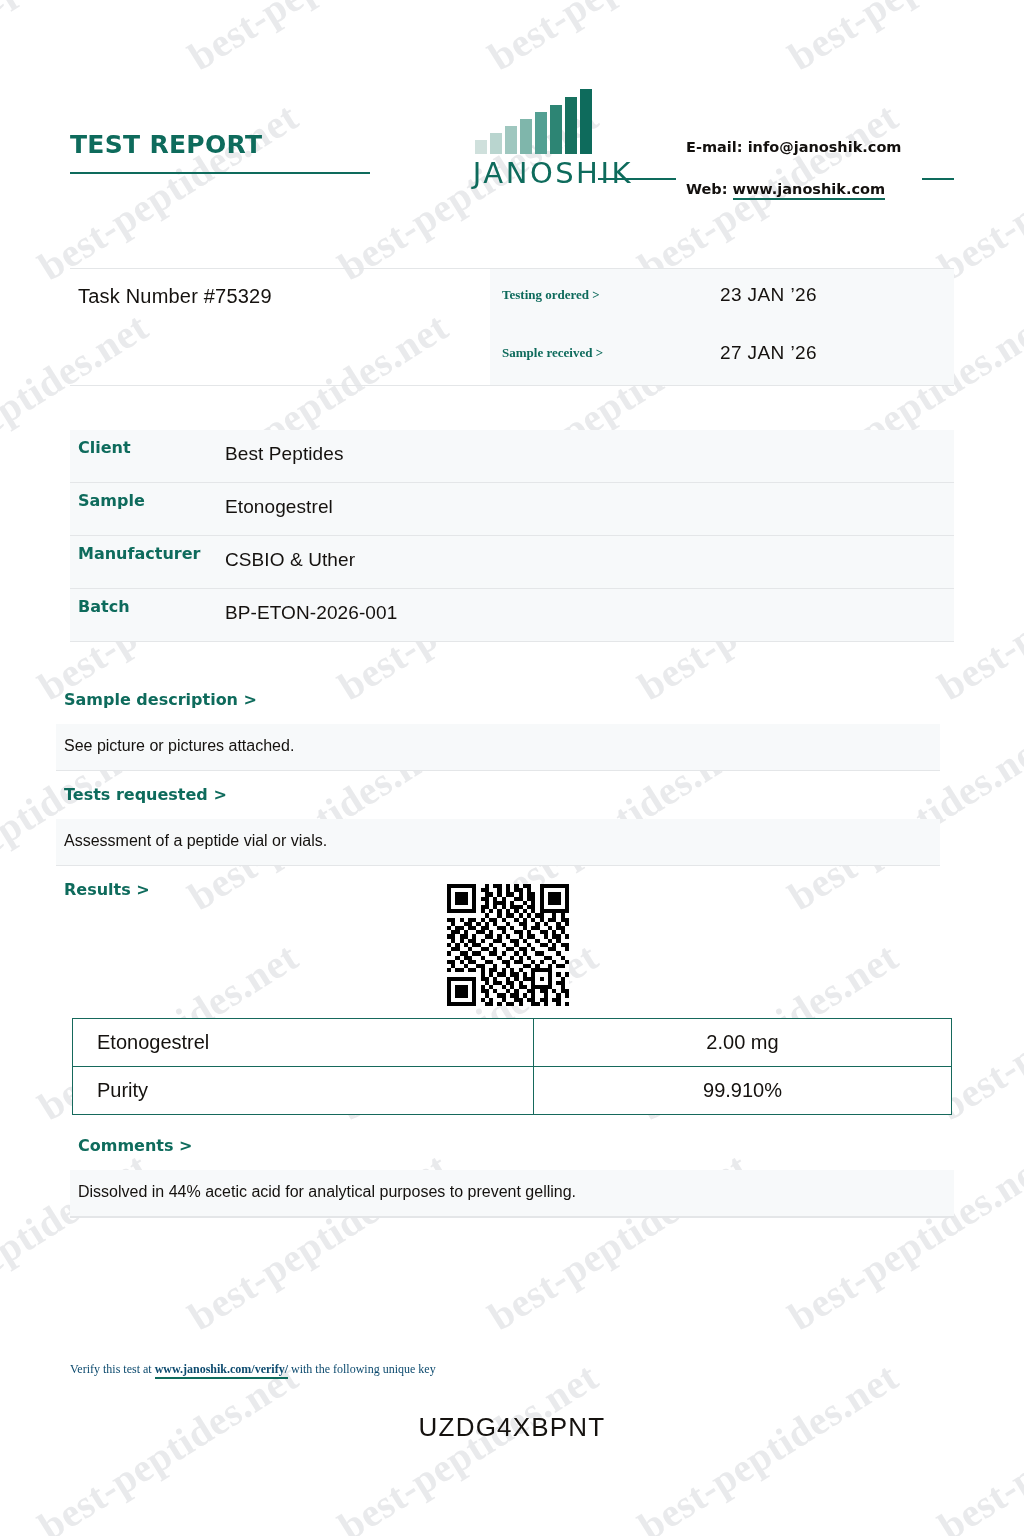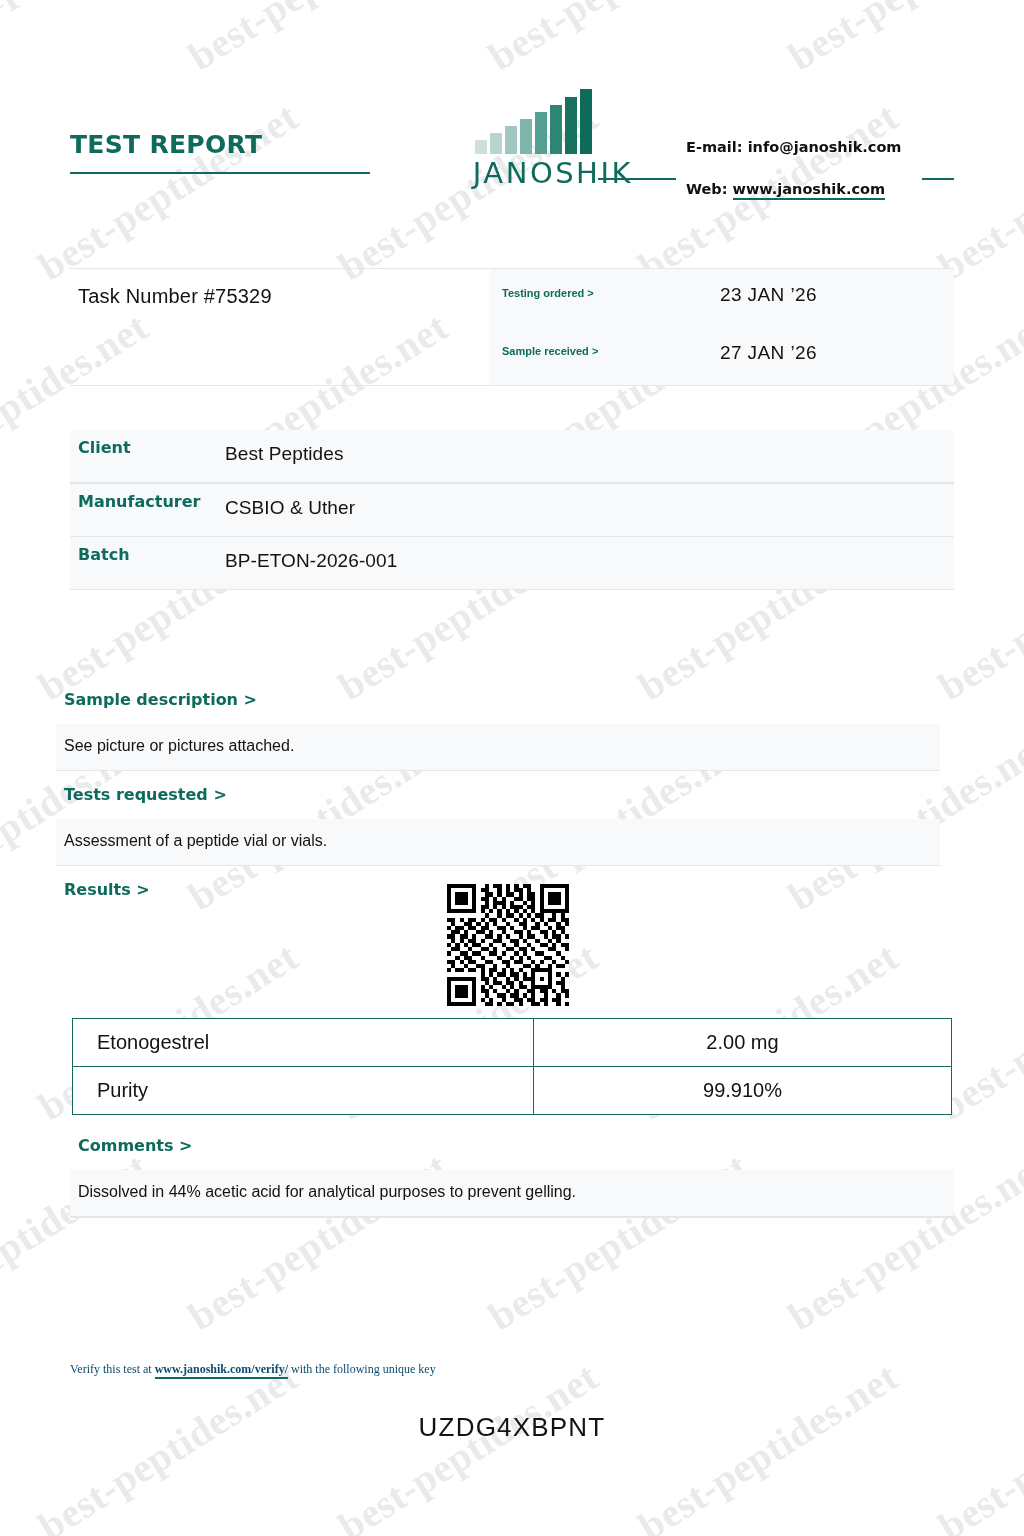--- a/index.html
+++ b/index.html
@@ -65,22 +65,22 @@
   #task-number{
     position:absolute;left:8px;top:16px;
     font-family:"Liberation Sans", sans-serif;
     font-size:20px;color:#15120f;letter-spacing:0.2px;
   }
   .date-cell{
     position:absolute;left:420px;top:0;width:464px;height:58px;
   }
   .date-label{
     position:absolute;left:12px;top:18px;
-    font-family:Liberation Sans, sans-serif;
-    font-weight:700;font-size:11px;color:#0e6b5c;
+    font-family:Liberation Serif, serif;
+    font-weight:700;font-size:13px;color:#0e6b5c;
   }
   .date-value{
     position:absolute;left:230px;top:15px;
     font-family:"Liberation Sans", sans-serif;
     font-size:19px;color:#15120f;letter-spacing:0.4px;
   }
 
   
   #clientblock{position:absolute;left:70px;top:430px;width:884px;}
   .info-row{position:relative;height:52px;}
@@ -267,20 +267,24 @@
   </div>
 
   <div id="clientblock">
 
     <div class="info-row tint">
       <div class="info-label">Client</div>
       <div class="info-value">Best Peptides</div>
     </div>
     <div class="hr"></div>
 
+    <div class="info-row tint">
+      <div class="info-label">Sample</div>
+      <div class="info-value">Etonogestrel</div>
+    </div>
     <div class="hr"></div>
 
     <div class="info-row tint">
       <div class="info-label">Manufacturer</div>
       <div class="info-value">CSBIO &amp; Uther</div>
     </div>
     <div class="hr"></div>
 
     <div class="info-row tint">
       <div class="info-label">Batch</div>

